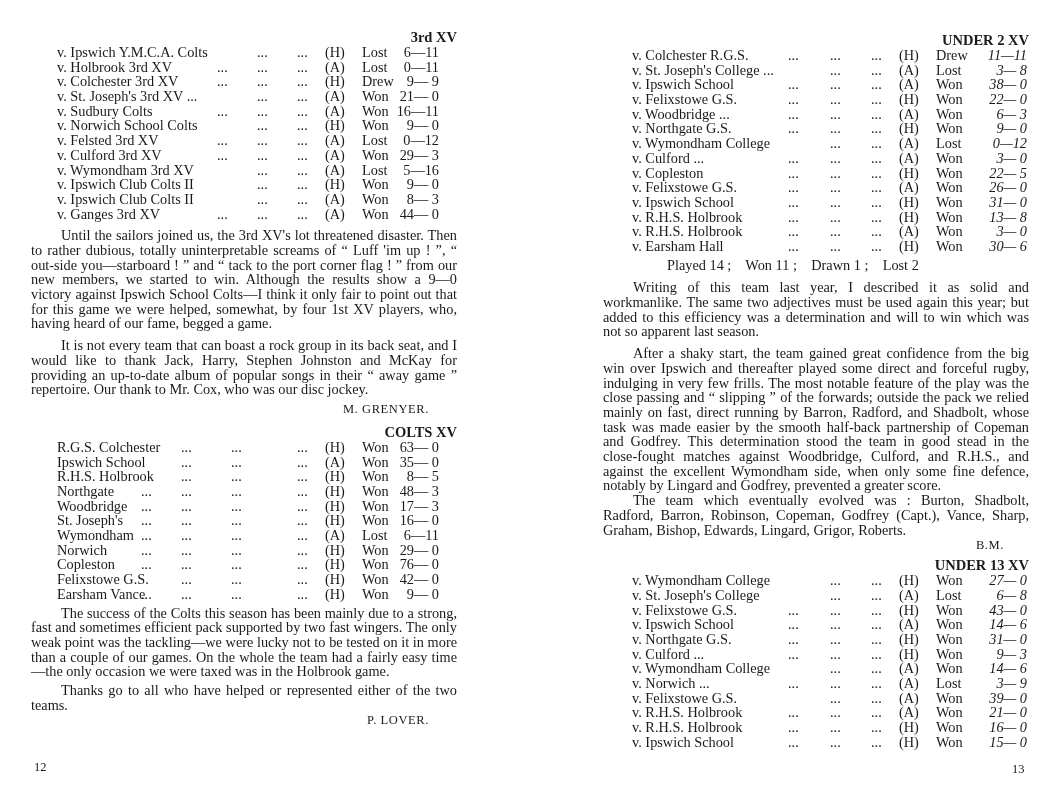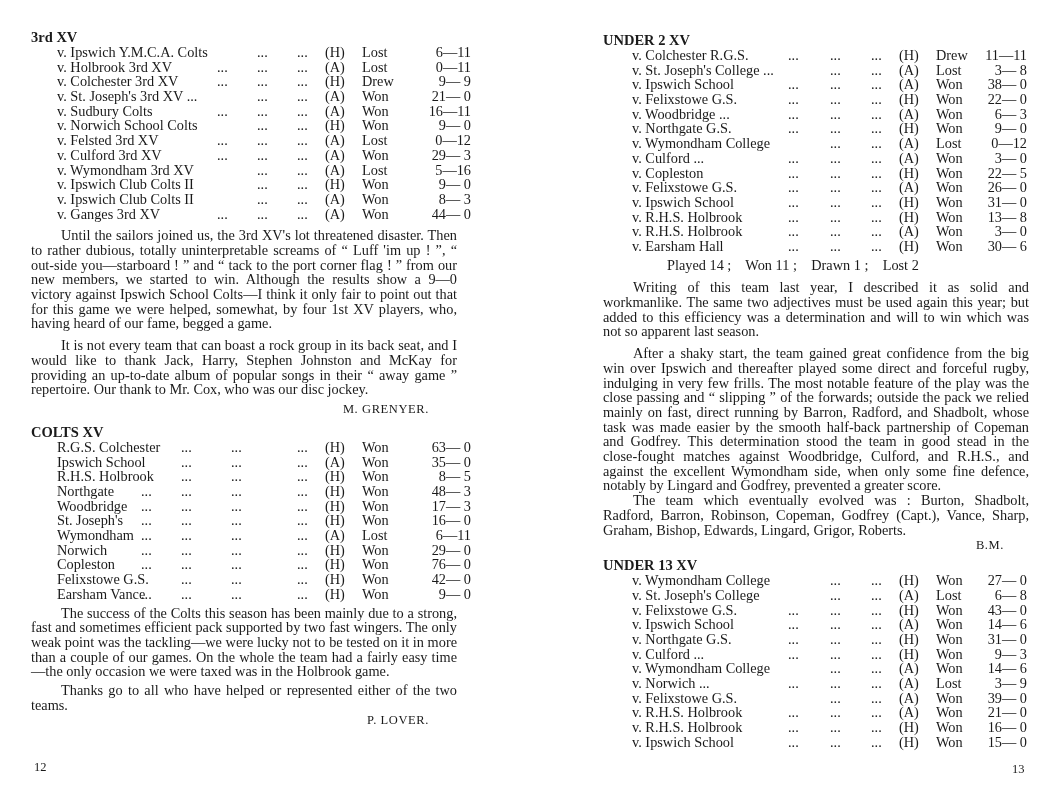--- a/index.html
+++ b/index.html
@@ -7,52 +7,52 @@
     width: 1058px; height: 800px; position: relative; overflow: hidden;
     font-family: "Liberation Serif", "DejaVu Serif", serif;
     color: #1a1a1a;
   }
   .page { position: absolute; top: 0; height: 800px; }
   #page-left  { left: 31px;  width: 426px; }
   #page-right { left: 603px; width: 426px; }
 
   .section-title {
     font-weight: bold; font-size: 14.5px; line-height: 16px;
-    margin: 0; padding: 0; height: 16px;
+    margin: 0; padding: 0; height: 16px; text-align: right;
   }
   .fixtures { margin: 0; padding: 0; list-style: none; }
   .fx {
     position: relative; height: 14.7px; line-height: 14.7px;
     font-size: 14.3px; white-space: nowrap;
   }
   .fx span { position: absolute; top: 0; }
   .fx .opp { left: 26px; }
   .fx .dots1 { }
   .fx .dots2 { }
   .fx .venue { }
   .fx .res { }
   .fx .score { text-align: right; width: 60px; }
 
   
   #page-left .fx .dots1 { left: 226px; }
   #page-left .fx .dots2 { left: 266px; }
   #page-left .fx .venue { left: 294px; }
   #page-left .fx .res   { left: 331px; }
-  #page-left .fx .score { left: 380px; }
+  #page-left .fx .score { left: 348px; }
   #page-left .colts .fx .dots0 { left: 180px; }
   #page-left .colts .fx .dots1 { left: 226px; }
 
   
   #page-right .fx .opp   { left: 29px; }
   #page-right .fx .dots0 { left: 185px; }
   #page-right .fx .dots1 { left: 227px; }
   #page-right .fx .dots2 { left: 268px; }
   #page-right .fx .venue { left: 296px; }
   #page-right .fx .res   { left: 333px; }
-  #page-right .fx .score { left: 364px; }
+  #page-right .fx .score { left: 364px; font-style: italic; }
 
   .para {
     font-size: 14.3px; line-height: 14.7px; text-align: justify;
     margin: 0; text-indent: 30px;
   }
   .signature {
     font-size: 12.5px; letter-spacing: 0.6px; text-align: right;
     margin: 0; line-height: 16px;
   }
   .summary {

